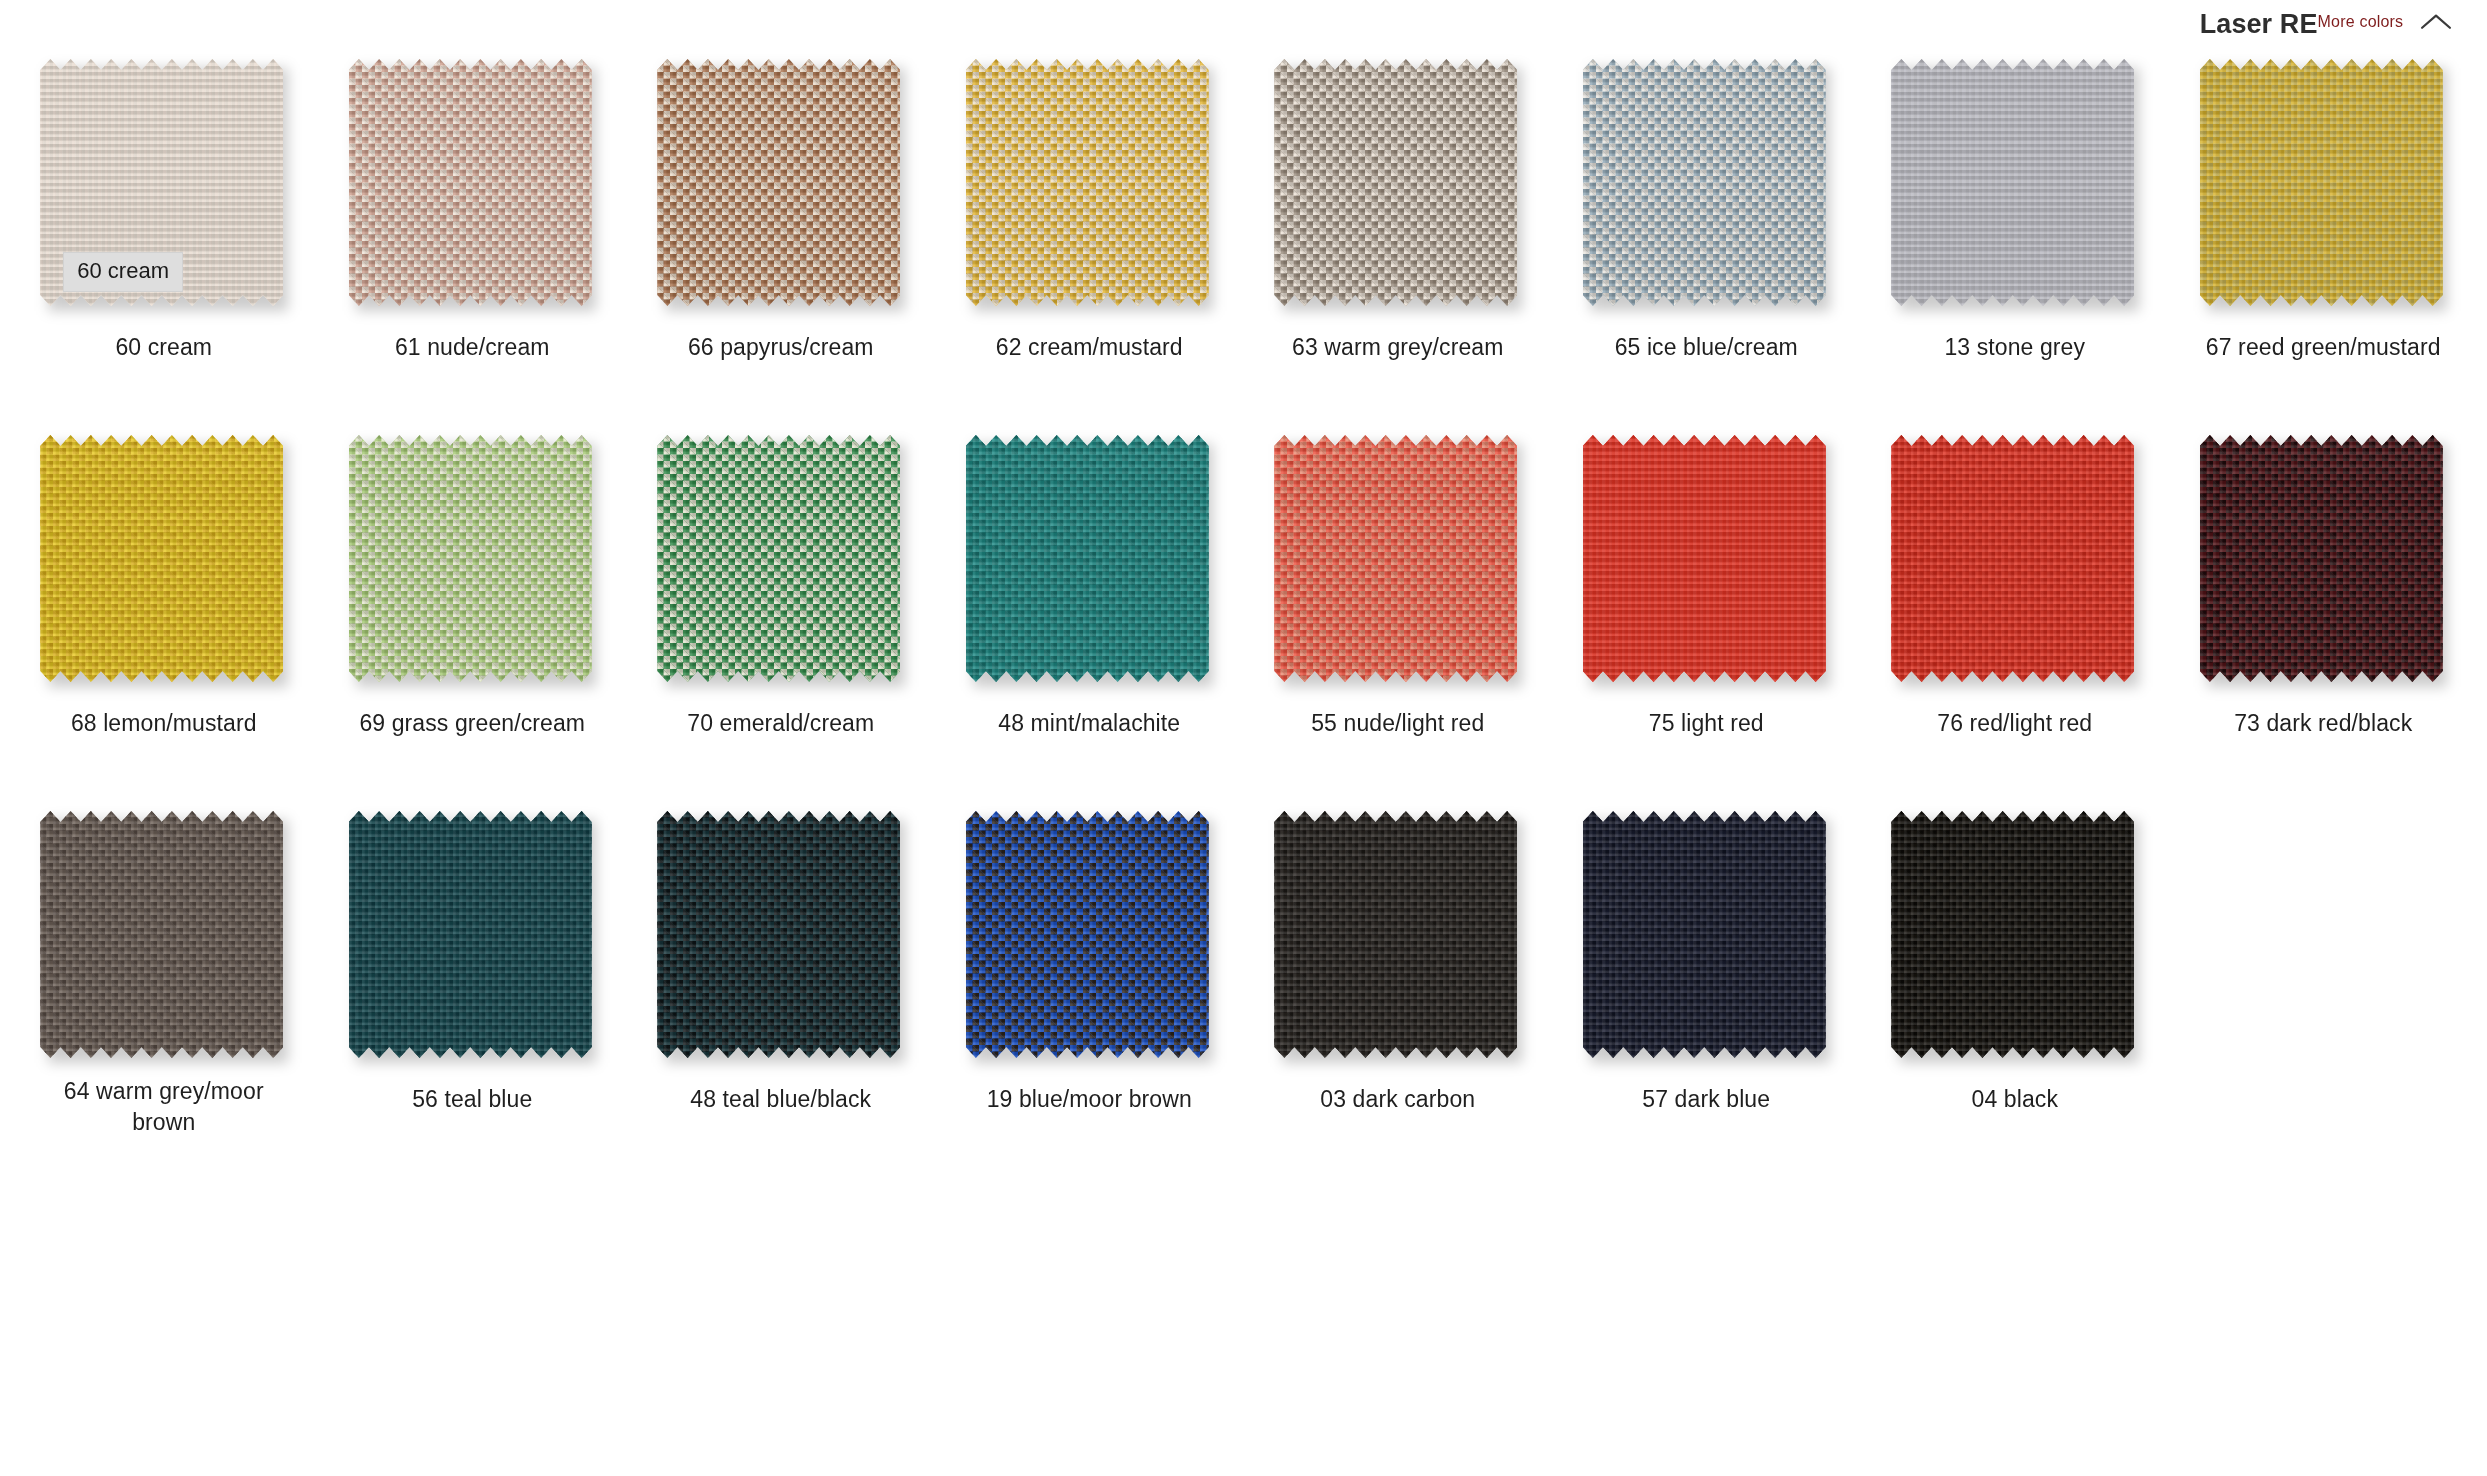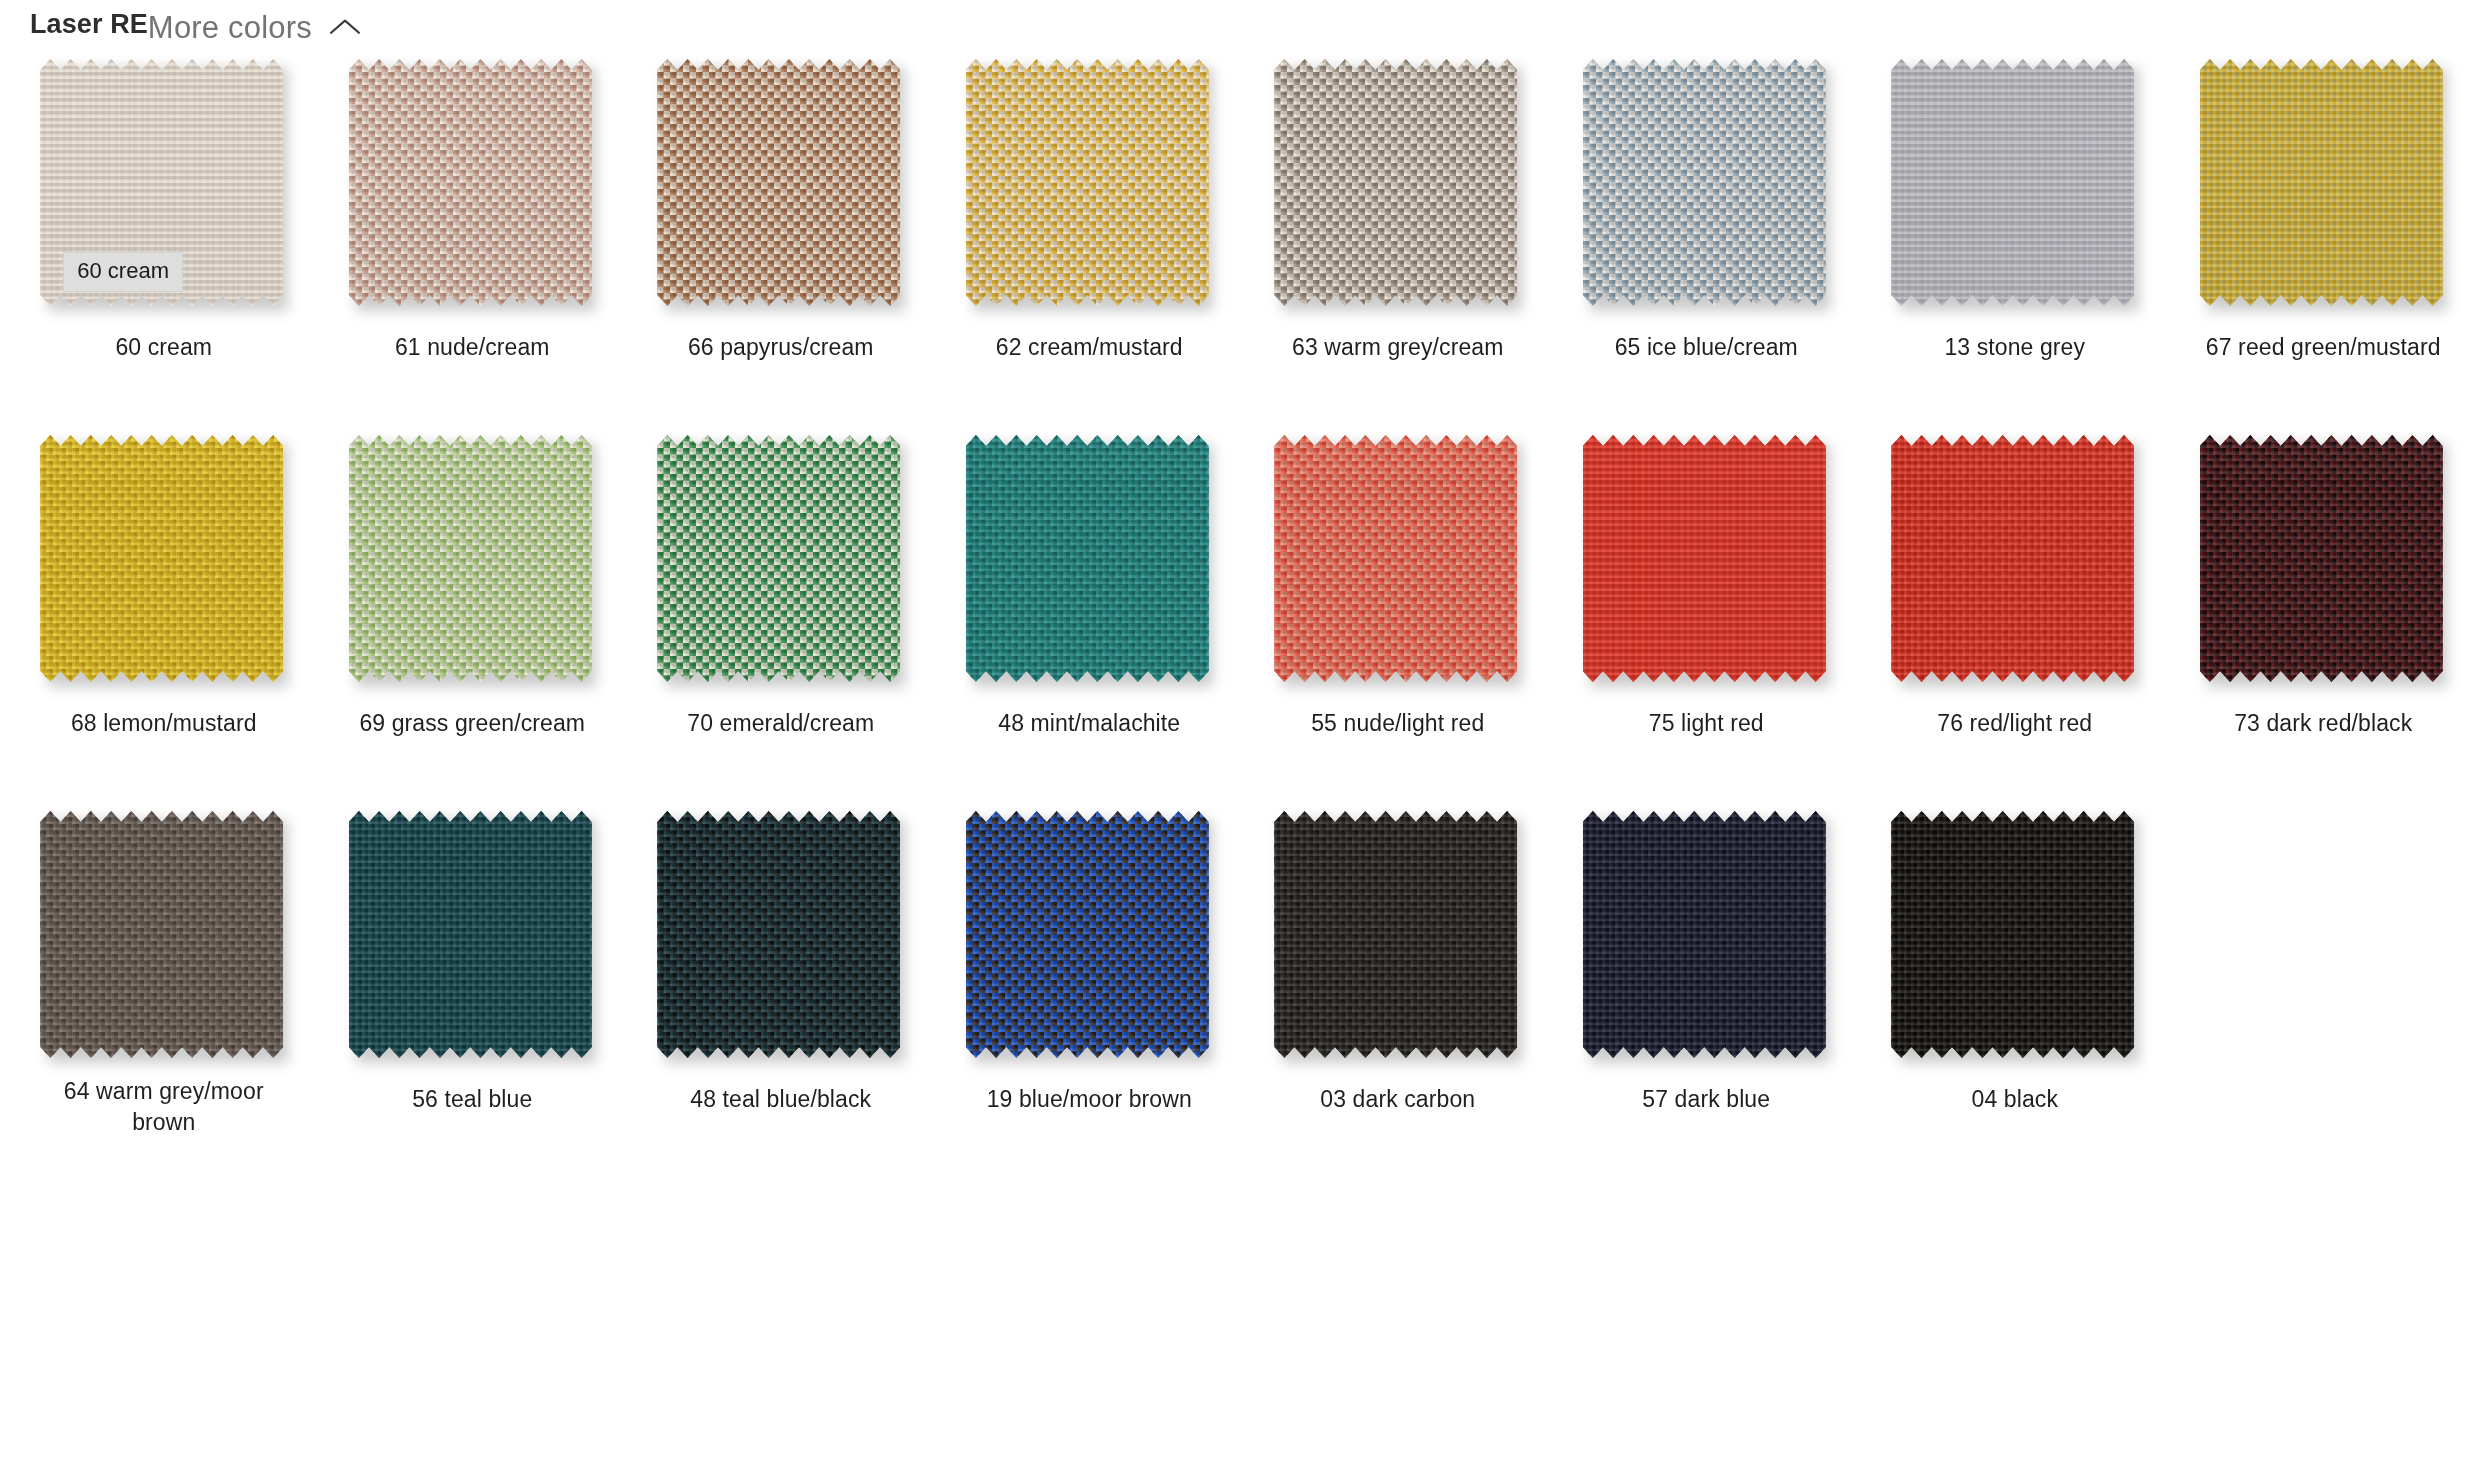--- a/index.html
+++ b/index.html
@@ -17,40 +17,40 @@
     position: relative;
   }
 
   
   .header {
     position: relative;
     height: 48px;
     padding: 0 35px 0 30px;
     display: flex;
     align-items: flex-start;
-    justify-content: flex-start;
+    justify-content: flex-end;
   }
   .title {
     font-size: 27px;
     font-weight: 700;
     color: #2e2e2e;
     letter-spacing: 0.1px;
     line-height: 1;
     padding-top: 11px;
   }
   .more-colors {
     display: flex;
     align-items: center;
     gap: 16.7px;
     cursor: pointer;
     padding-top: 12px;
   }
   .more-colors-label {
-    font-size: 31px;
-    color: #737373;
+    font-size: 16px;
+    color: #7f1d1d;
     line-height: 1;
     letter-spacing: 0.2px;
   }
   .chevron {
     width: 32px;
     height: 20.4px;
     display: inline-block;
   }
 
   

